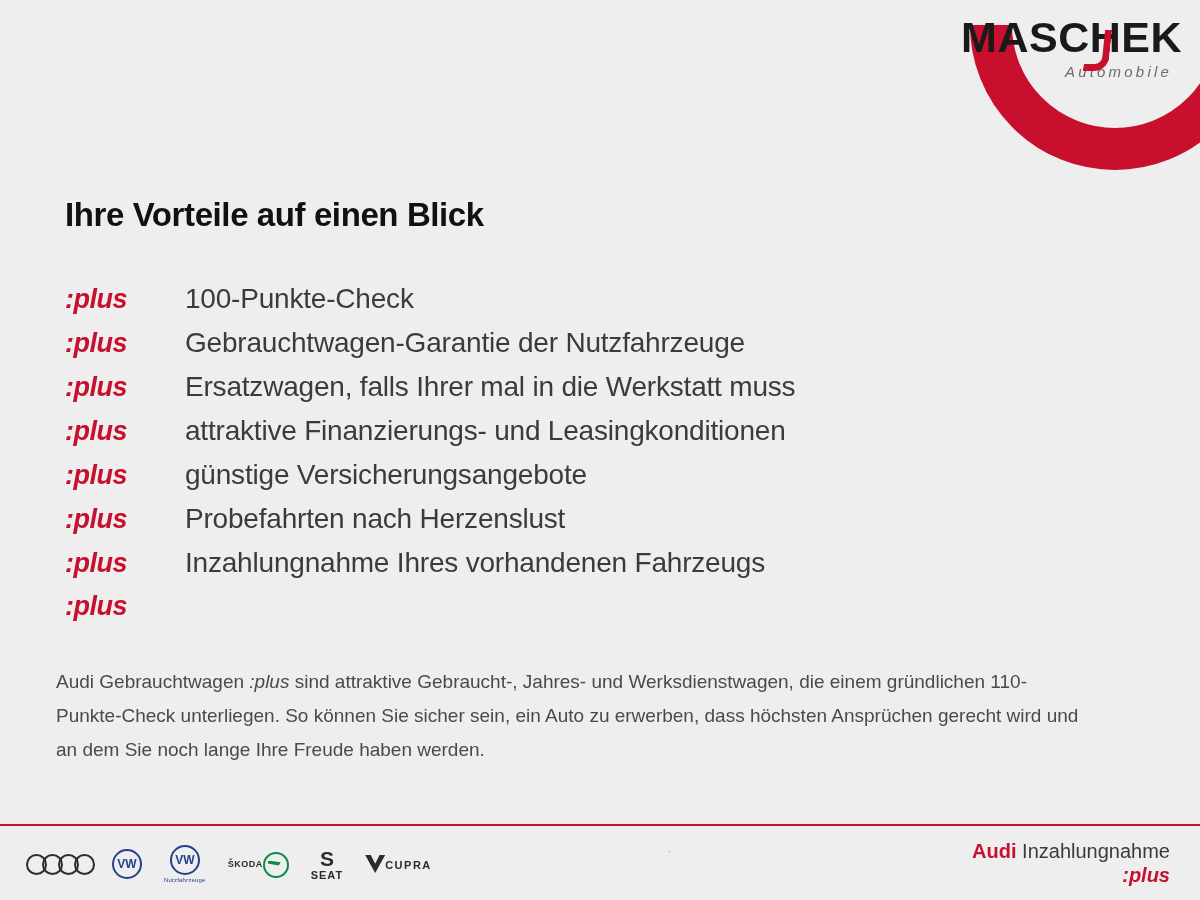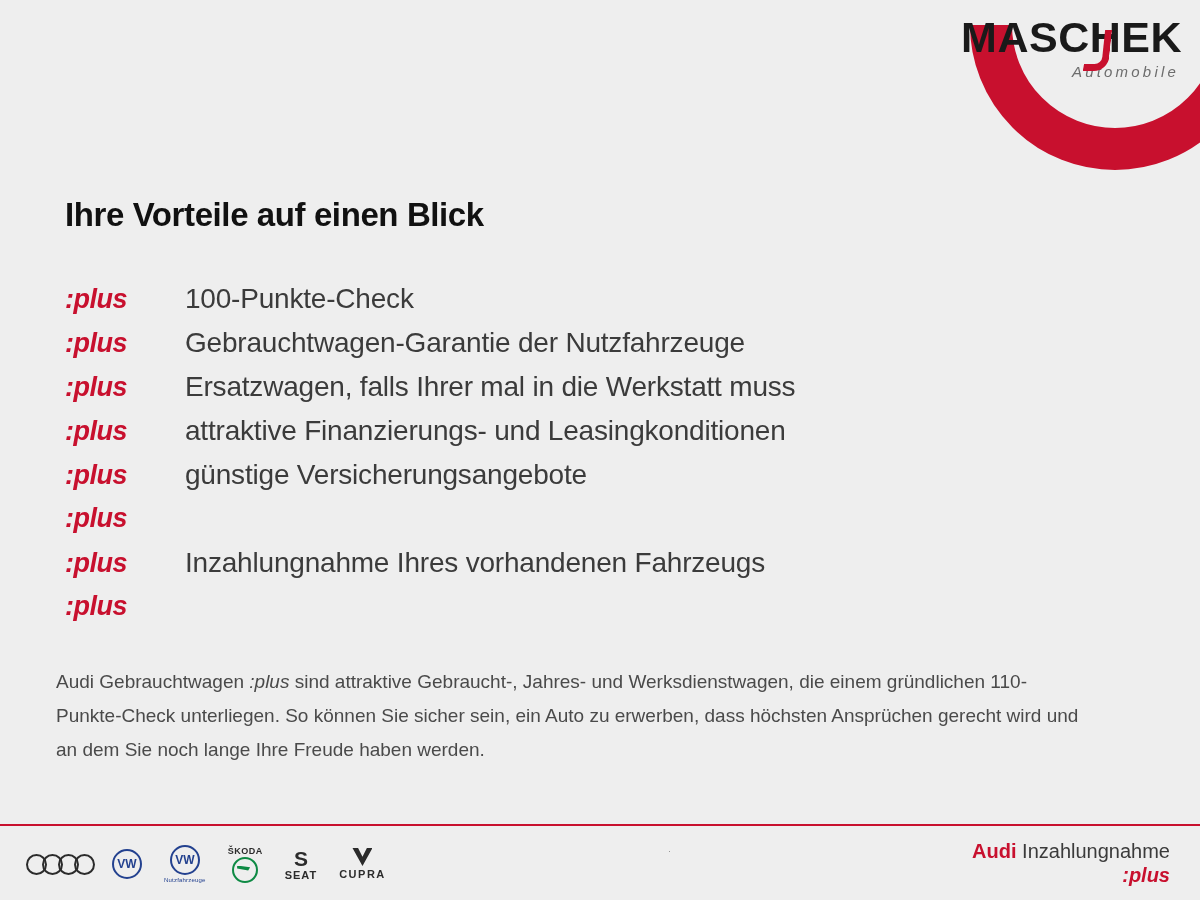--- a/index.html
+++ b/index.html
@@ -51,21 +51,21 @@
     line-height: 1;
     position: relative;
     white-space: nowrap;
   }
   .brand-sub {
     font-size: 15px;
     color: #6d6d6d;
     letter-spacing: 3.2px;
     font-style: italic;
     margin-top: 4px;
-    margin-right: 3px;
+    margin-right: 10px;
   }
   
   .brand-hook {
     position: absolute;
     left: 124px;
     top: 14px;
     width: 18px;
     height: 34px;
     border-right: 7px solid #c8102e;
     border-bottom: 7px solid #c8102e;
@@ -189,21 +189,21 @@
     align-items: center;
   }
   .vw-n-label {
     font-size: 6px;
     color: #23418f;
     margin-top: 2px;
     letter-spacing: 0.2px;
   }
   .skoda-wrap {
     display: flex;
-    flex-direction: column;
+    flex-direction: row;
   }
   .skoda-word {
     font-size: 9px;
     font-weight: bold;
     color: #2b2b2b;
     letter-spacing: 0.5px;
   }
   .skoda-mark {
     width: 22px;
     height: 22px;
@@ -234,21 +234,21 @@
     line-height: 1;
   }
   .seat-word {
     font-size: 11px;
     font-weight: bold;
     letter-spacing: 1px;
     color: #2b2b2b;
   }
   .cupra-wrap {
     display: flex;
-    flex-direction: column;
+    flex-direction: row;
     align-items: center;
   }
   .cupra-mark {
     width: 20px;
     height: 18px;
     background: #2b2b2b;
     clip-path: polygon(0 0, 28% 0, 50% 48%, 72% 0, 100% 0, 50% 100%);
   }
   .cupra-word {
     font-size: 11px;
@@ -317,20 +317,21 @@
   <div class="benefit-row">
     <span class="plus-tag">:plus</span>
     <span class="benefit-text">attraktive Finanzierungs- und Leasingkonditionen</span>
   </div>
   <div class="benefit-row">
     <span class="plus-tag">:plus</span>
     <span class="benefit-text">günstige Versicherungsangebote</span>
   </div>
   <div class="benefit-row">
     <span class="plus-tag">:plus</span>
+    <span class="benefit-text">Probefahrten nach Herzenslust</span>
   </div>
   <div class="benefit-row">
     <span class="plus-tag">:plus</span>
     <span class="benefit-text">Inzahlungnahme Ihres vorhandenen Fahrzeugs</span>
   </div>
   <div class="benefit-row">
     <span class="plus-tag">:plus</span>
   </div>
 </div>
 

